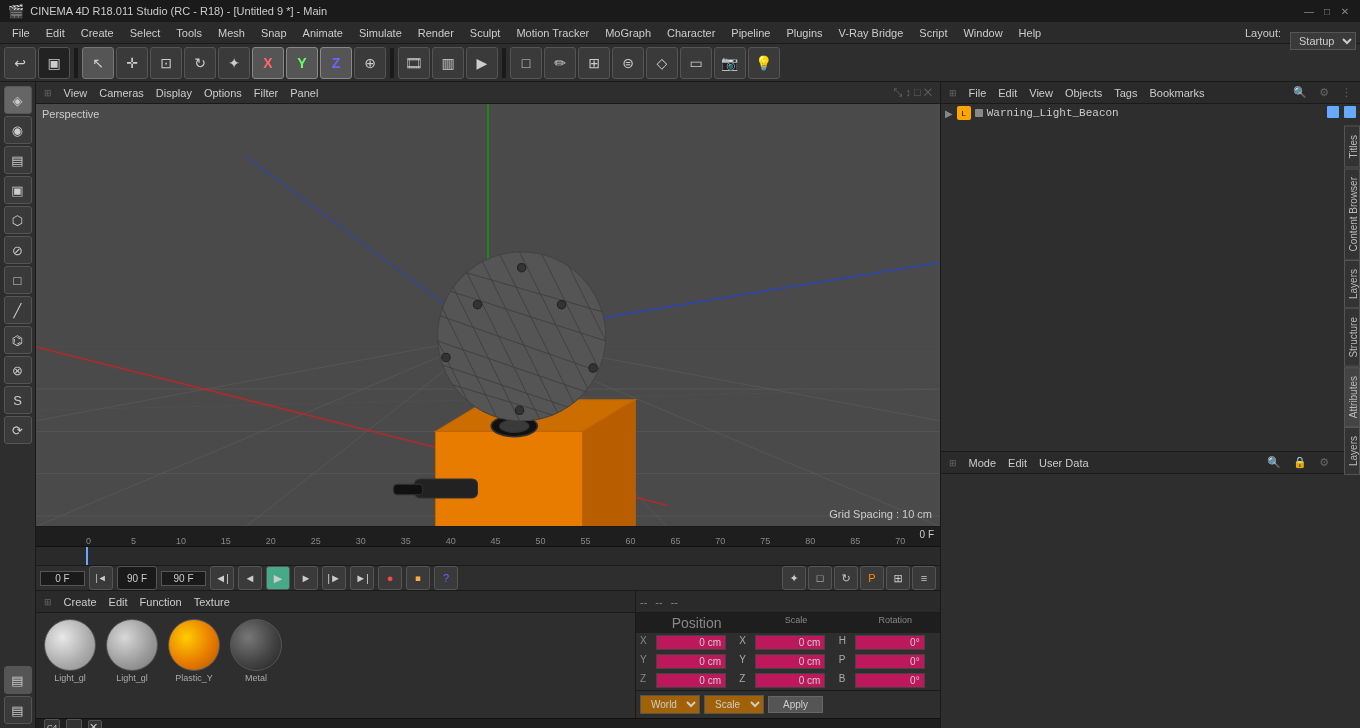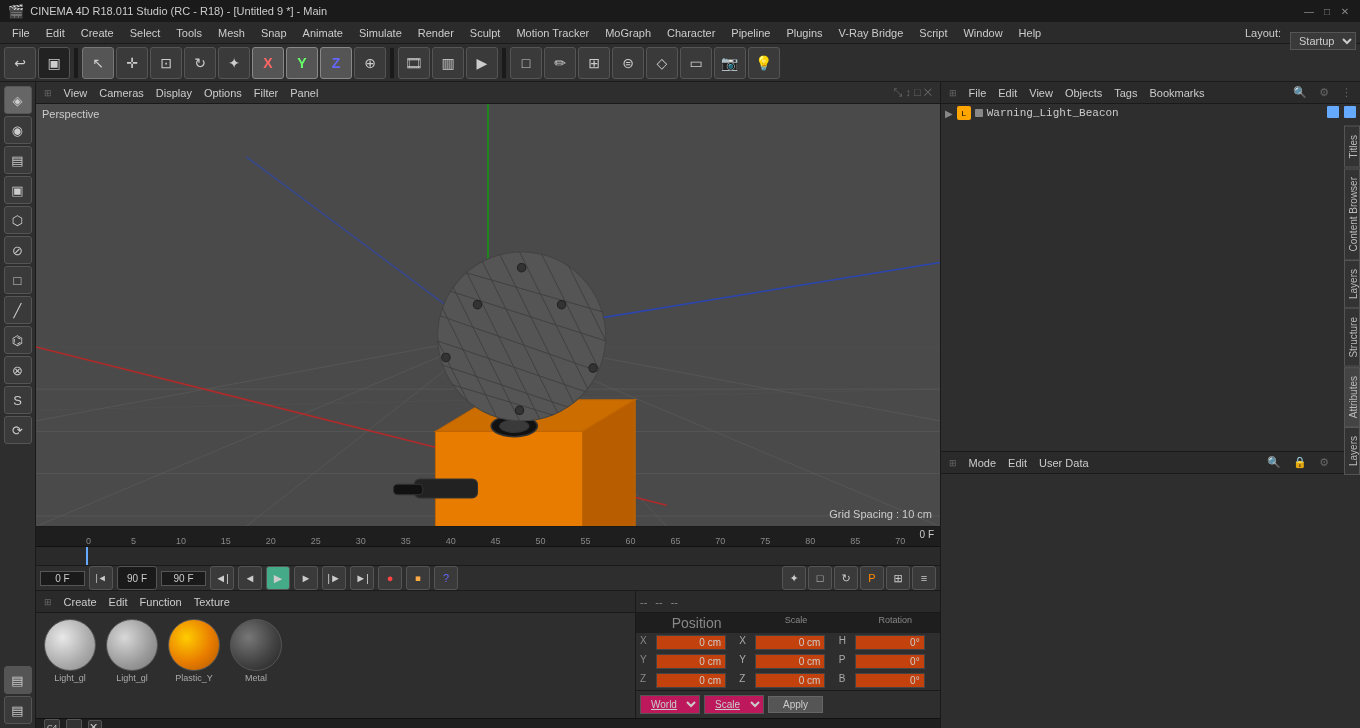--- a/index.html
+++ b/index.html
@@ -57,24 +57,24 @@
     #material-content { display: flex; gap: 6px; padding: 6px; overflow-x: auto; }
     .material-ball { display: flex; flex-direction: column; align-items: center; gap: 2px; }
     .material-sphere { width: 52px; height: 52px; border-radius: 50%; border: 1px solid #555; }
     .material-name { font-size: 9px; color: #aaa; text-align: center; width: 56px; overflow: hidden; text-overflow: ellipsis; white-space: nowrap; }
 
     
     #coords-panel { flex: 1; background: #2e2e2e; }
     #coords-toolbar { background: #2a2a2a; height: 22px; display: flex; align-items: center; padding: 0 4px; gap: 8px; border-bottom: 1px solid #1a1a1a; }
     .coords-dash { color: #888; font-size: 11px; }
     .coord-label { color: #888; font-size: 10px; width: 14px; }
-    .coord-field { background: #c2410c; border: 1px solid #444; color: #ccc; font-size: 10px; padding: 1px 4px; width: 70px; text-align: right; }
+    .coord-field { background: #be185d; border: 1px solid #444; color: #ccc; font-size: 10px; padding: 1px 4px; width: 70px; text-align: right; }
     .coord-sub-label { color: #aaa; font-size: 10px; width: 14px; }
     #coords-bottom { display: flex; align-items: center; gap: 4px; padding: 4px; border-top: 1px solid #1a1a1a; }
-    .coord-dropdown { background: #be185d; border: 1px solid #555; color: #ccc; font-size: 10px; padding: 2px 6px; cursor: pointer; text-decoration: underline; }
+    .coord-dropdown { background: #a16207; border: 1px solid #555; color: #ccc; font-size: 10px; padding: 2px 6px; cursor: pointer; }
     .apply-btn { background: #555; border: 1px solid #666; color: #ccc; font-size: 10px; padding: 2px 14px; cursor: pointer; }
 
     
     #right-panel { width: 420px; background: #2e2e2e; border-left: 1px solid #1a1a1a; display: flex; flex-direction: column; }
     #right-top { height: 370px; border-bottom: 1px solid #1a1a1a; }
     #right-top-toolbar { background: #2a2a2a; height: 22px; display: flex; align-items: center; padding: 0 4px; gap: 4px; border-bottom: 1px solid #1a1a1a; }
     #right-top-toolbar span { color: #ccc; font-size: 11px; cursor: pointer; padding: 0 4px; }
     .object-row { display: flex; align-items: center; gap: 4px; padding: 2px 4px; }
     .obj-icon { width: 14px; height: 14px; background: #ffa500; border-radius: 2px; display: flex; align-items: center; justify-content: center; font-size: 8px; color: #000; }
     .obj-name { color: #ccc; font-size: 11px; font-family: Liberation Mono, monospace; }

